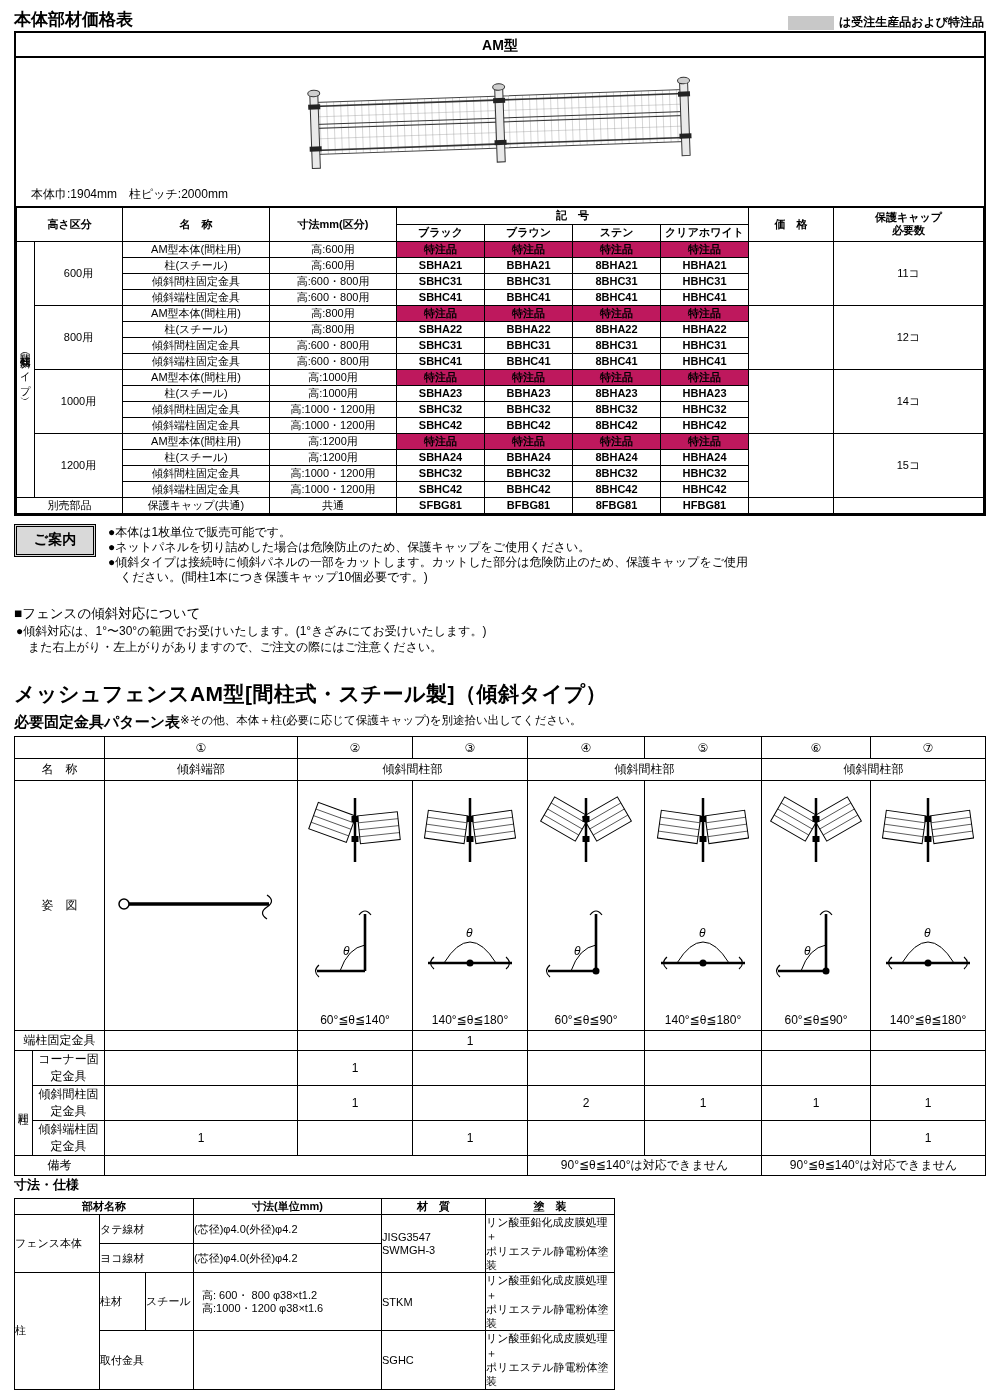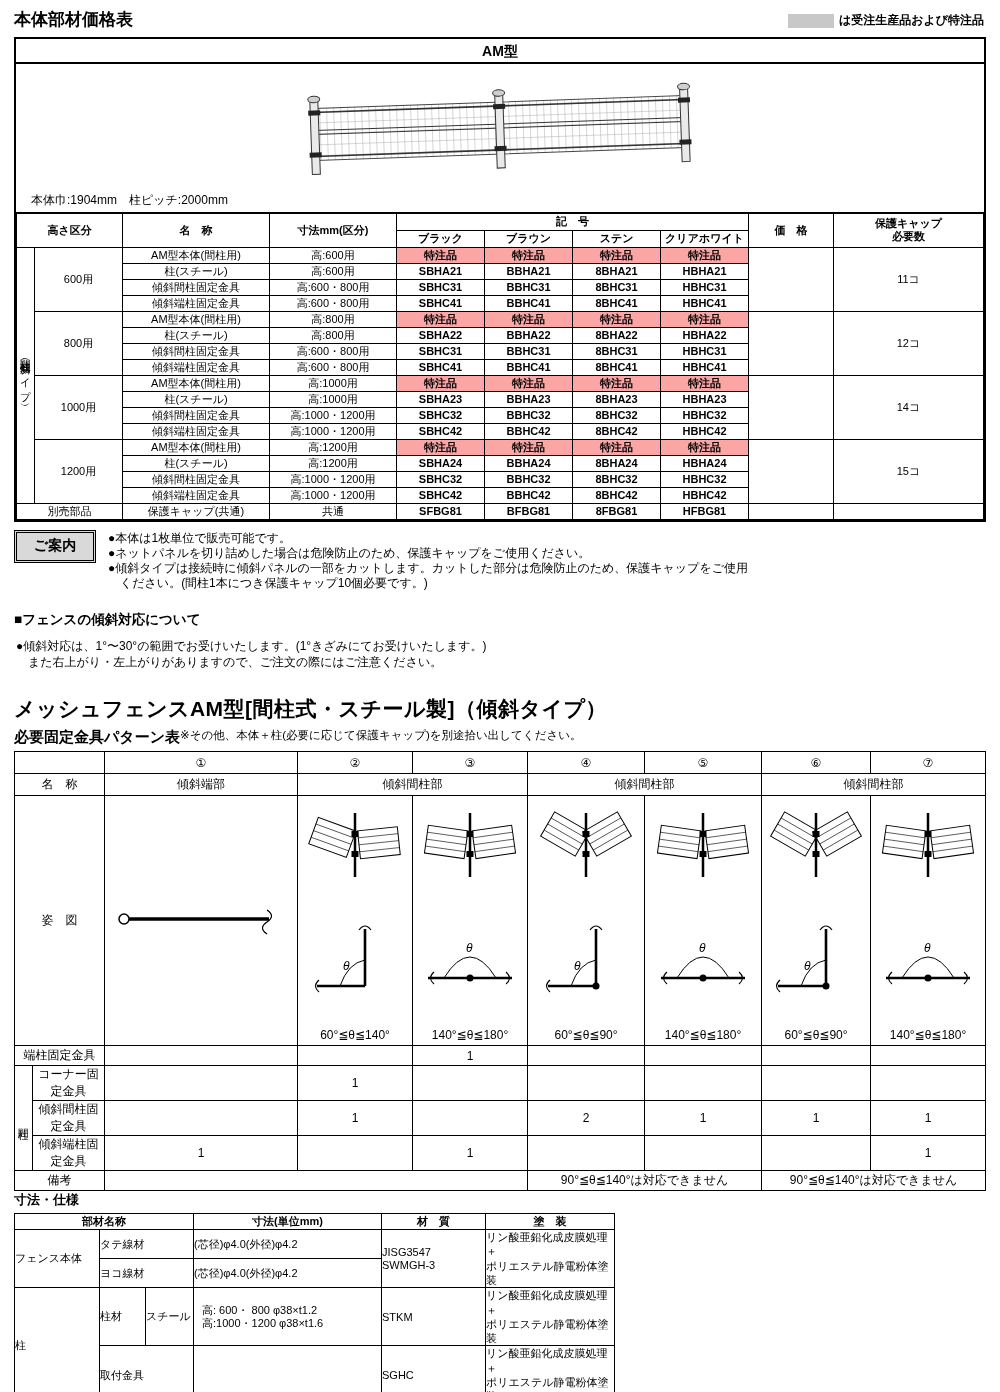--- a/index.html
+++ b/index.html
@@ -1,46 +1,46 @@
 <!DOCTYPE html>
 <html><head>
 <meta charset="utf-8">
 <style>
   *{margin:0;padding:0;box-sizing:border-box}
   html,body{background:#fff}
   body{font-family:"Liberation Sans","DejaVu Sans",sans-serif;color:#000;font-size:12px}
   .page{width:1000px;height:1392px;padding:8px 14px 0;overflow:hidden;position:relative}
 
-  .topbar{display:flex;justify-content:space-between;align-items:center;margin-bottom:6px}
+  .topbar{display:flex;justify-content:space-between;align-items:flex-end;margin-bottom:0}
   .title{font-size:17px;font-weight:bold}
   .legend{display:flex;align-items:center;gap:5px;font-size:12px;font-weight:bold;margin-top:2px;margin-right:2px}
   .swatch{width:46px;height:14px;background:#c8c8c8;display:inline-block}
 
   .main-block{border:2px solid #000}
   .model-header{height:25px;line-height:25px;text-align:center;font-size:14px;font-weight:bold;border-bottom:2px solid #000}
   .illu{height:148px;position:relative}
   .illu svg{position:absolute;left:50%;top:8px;transform:translateX(-50%)}
   .fence-dims{position:absolute;left:15px;bottom:3px;font-size:12px;font-weight:normal}
 
   table{border-collapse:collapse;table-layout:fixed}
   .price-table{width:100%;border-top:2px solid #000}
   .price-table th,.price-table td{border:1px solid #000;text-align:center;vertical-align:middle;font-size:11px;white-space:nowrap;overflow:hidden}
   .price-table th{font-weight:bold;height:17px}
   .price-table td{height:15px}
   .code{font-weight:bold}
-  .sp{background:#fca5a5;font-weight:bold}
+  .sp{background:#be185d;font-weight:bold}
   .vtext{writing-mode:vertical-rl;text-orientation:upright;letter-spacing:1px;font-size:10.5px;line-height:1}
   .pre{white-space:pre-line !important;line-height:1.2}
 
   .guide{display:flex;gap:12px;margin-top:8px}
   .guide-label{width:82px;height:33px;border:1px solid #000;outline:1px solid #000;outline-offset:-3px;background:#d9d9d9;font-weight:bold;font-size:14px;display:flex;align-items:center;justify-content:center;flex:none}
   .guide-notes{font-size:12px;line-height:1.25;padding-top:1px}
 
   .slope{margin-top:20px}
-  .slope-h{font-size:13.5px;font-weight:bold;margin-bottom:9px}
+  .slope-h{font-size:13.5px;font-weight:normal;}
   .slope-notes{font-size:12px;line-height:1.4;padding-left:2px}
 
   .pattern-title{font-size:21px;font-weight:bold;margin-top:24px;letter-spacing:.5px}
   .pattern-sub{display:flex;align-items:flex-start;margin-top:5px;margin-bottom:4px}
   .pattern-sub .s1{font-size:15px;font-weight:bold}
   .pattern-sub .s2{font-size:11.5px}
 
   .pattern-table{width:100%}
   .pattern-table td{border:1px solid #000;text-align:center;vertical-align:middle;font-size:12px;overflow:hidden}
   .num-cell{height:22px;font-size:14px}

